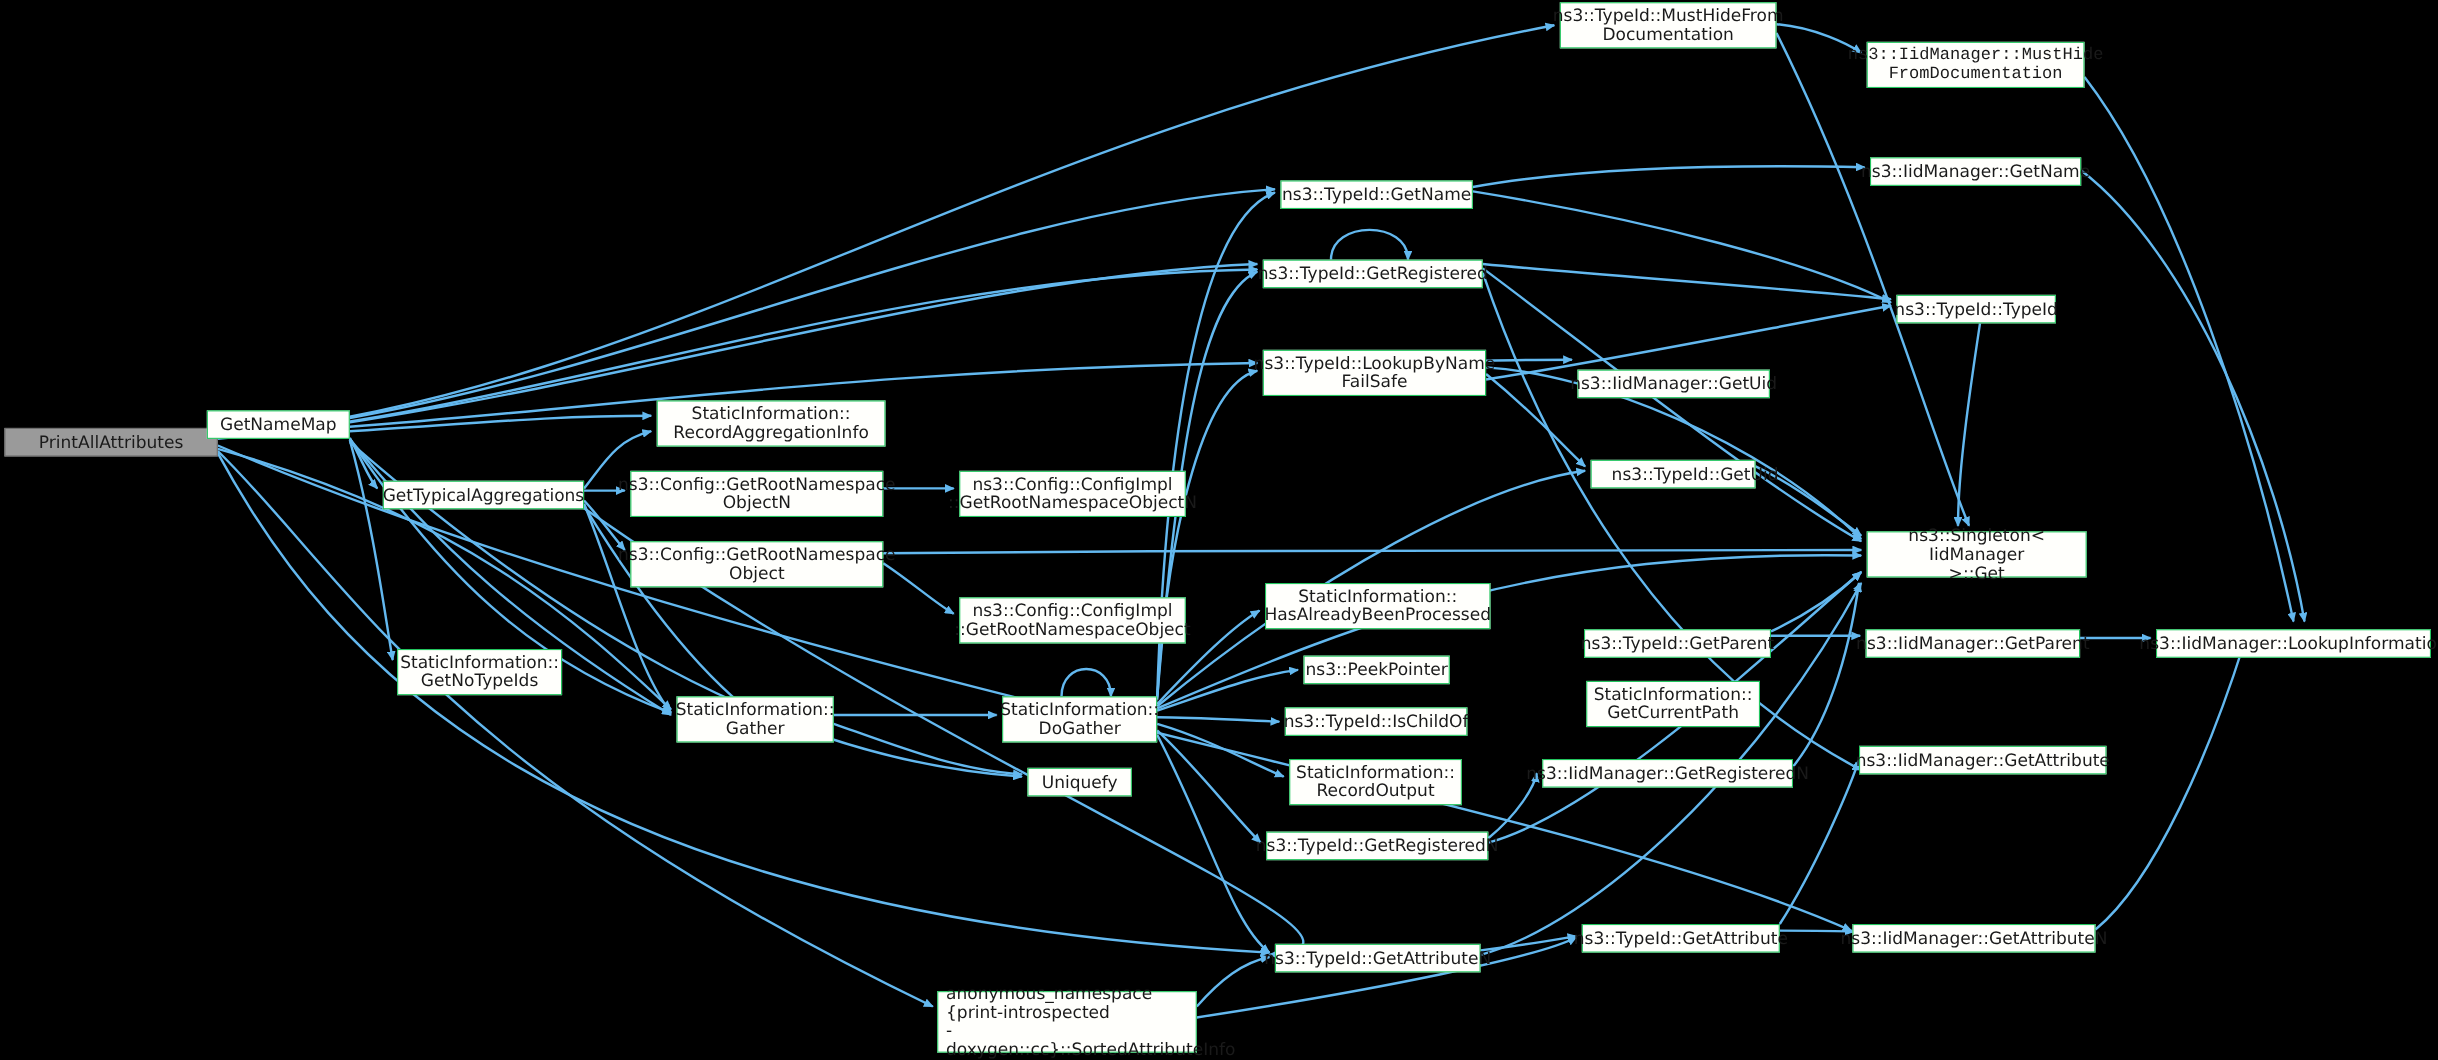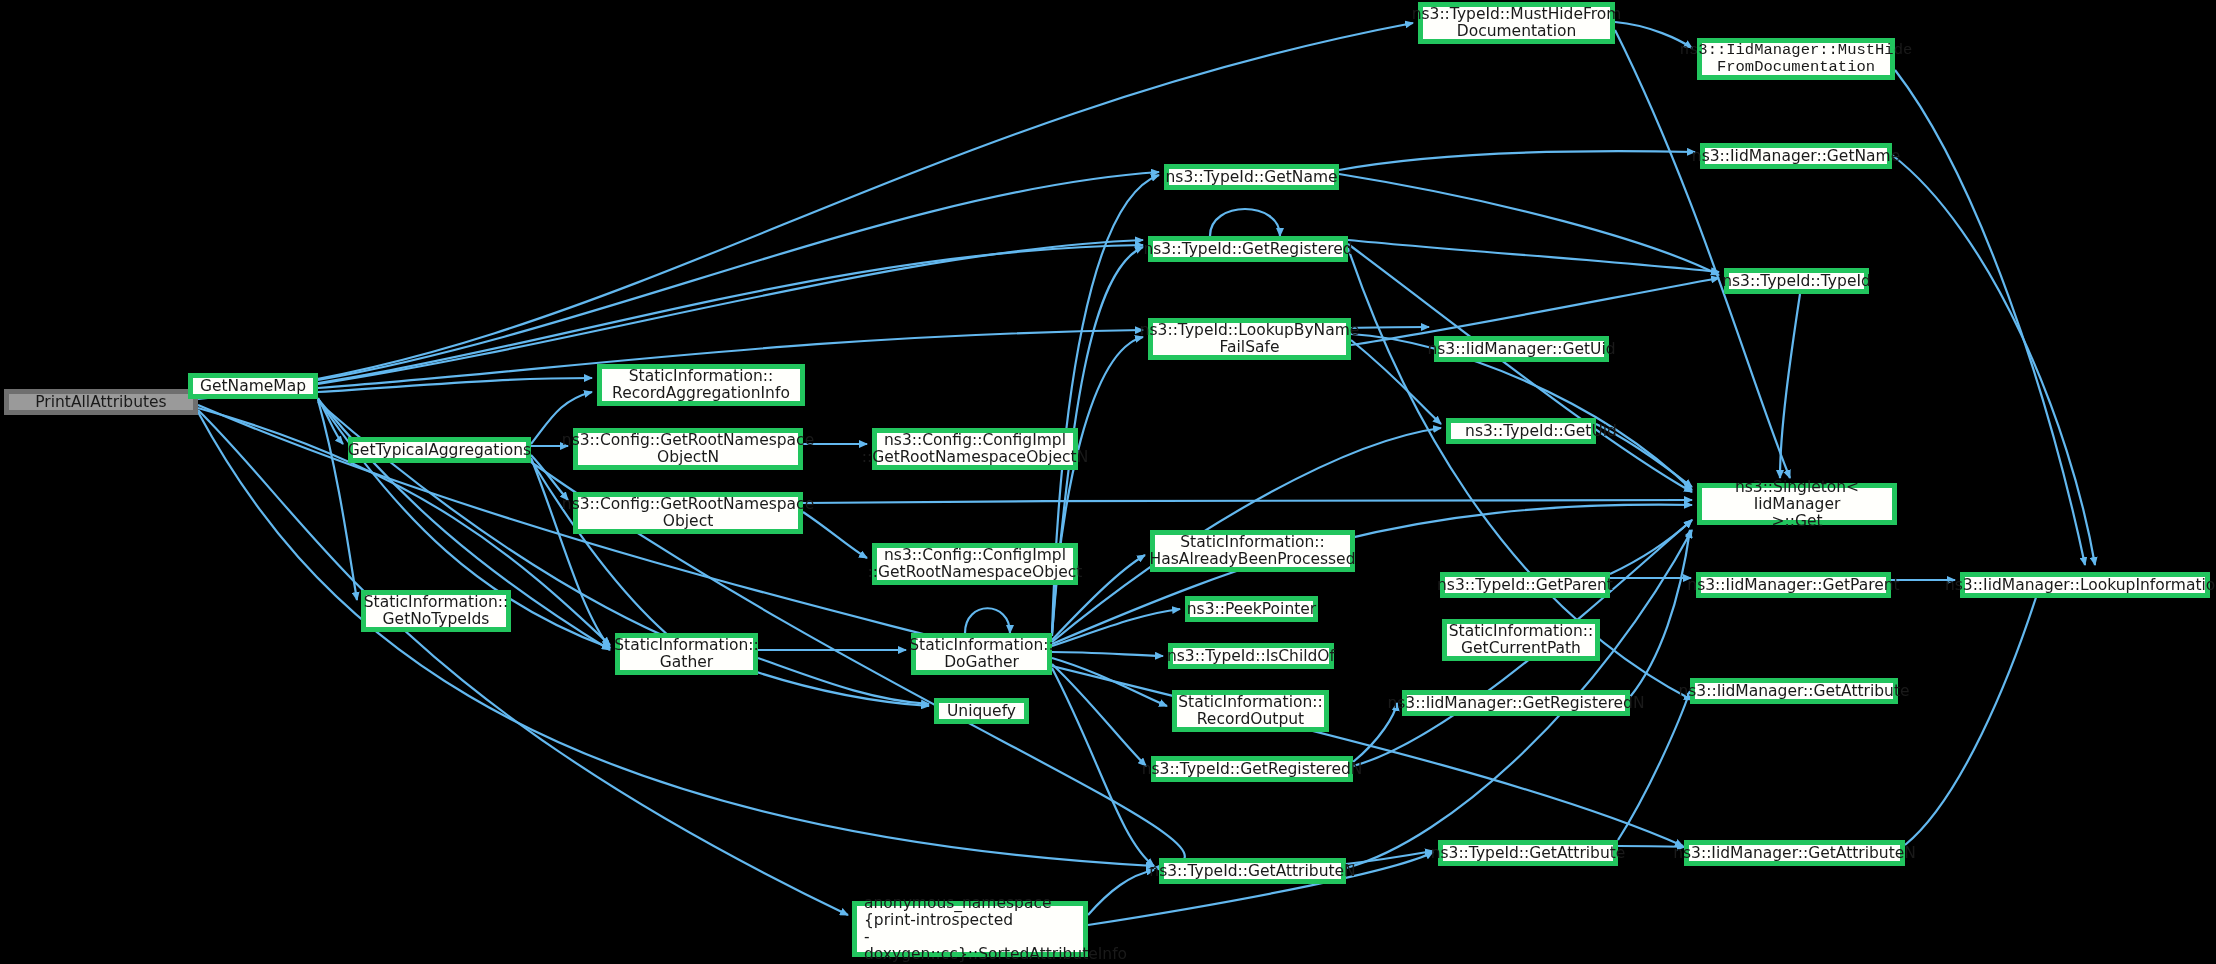--- a/index.html
+++ b/index.html
@@ -1,19 +1,19 @@
 <!DOCTYPE html>
 <html><head>
 <meta charset="utf-8">
 <style>
   html,body{margin:0;padding:0;background:#000;}
   #stage{position:relative;width:2216px;height:964px;background:#000;overflow:hidden;
          font-family:"DejaVu Sans","Liberation Sans",sans-serif;}
   #edges{position:absolute;left:0;top:0;width:2216px;height:964px;}
-  .node{position:absolute;box-sizing:border-box;background:#fffffc;border:5px solid #22c55e;
+  .node{position:absolute;box-sizing:border-box;background:#fffffc;border:1px solid #22c55e;
         color:#1a1a1a;display:flex;align-items:center;justify-content:center;text-align:center;
         font-size:15.5px;line-height:17px;padding:1px 4px;white-space:pre-line;}
   .node.root{background:#9a9a9a;border-color:#6f6f6f;}
   .node.left{justify-content:flex-start;text-align:left;padding-left:7px;}
 </style>
 </head>
 <body>
 
 <div id="stage">
   <svg id="edges" viewBox="0 0 2216 964">
@@ -162,16 +162,16 @@
 GetCurrentPath</div>
     <div class="node" style="left: 1402px; top: 690px; width: 228px; height: 26px;">ns3::IidManager::GetRegisteredN</div>
     <div class="node" style="left: 1438px; top: 840px; width: 180px; height: 26px;">ns3::TypeId::GetAttribute</div>
     <div class="node" style="left: 1697px; top: 38px; width: 198px; height: 42px; font-family: Liberation Mono, monospace;">ns3::IidManager::MustHide
 FromDocumentation</div>
     <div class="node" style="left: 1700px; top: 143px; width: 192px; height: 26px;">ns3::IidManager::GetName</div>
     <div class="node" style="left: 1724px; top: 268px; width: 145px; height: 26px;">ns3::TypeId::TypeId</div>
     <div class="node" style="left: 1697px; top: 483px; width: 200px; height: 42px;">ns3::Singleton&lt; IidManager
 &gt;::Get</div>
     <div class="node" style="left: 1696px; top: 572px; width: 195px; height: 26px;">ns3::IidManager::GetParent</div>
-    <div class="node" style="left: 1690px; top: 678px; width: 208px; height: 26px;">ns3::IidManager::GetAttribute</div>
+    <div class="node" style="left: 1690px; top: 678px; width: 225px; height: 26px;">ns3::IidManager::GetAttribute</div>
     <div class="node" style="left: 1684px; top: 840px; width: 221px; height: 26px;">ns3::IidManager::GetAttributeN</div>
     <div class="node" style="left: 1960px; top: 572px; width: 250px; height: 26px;">ns3::IidManager::LookupInformation</div>
   </div>
 
 </body></html>

